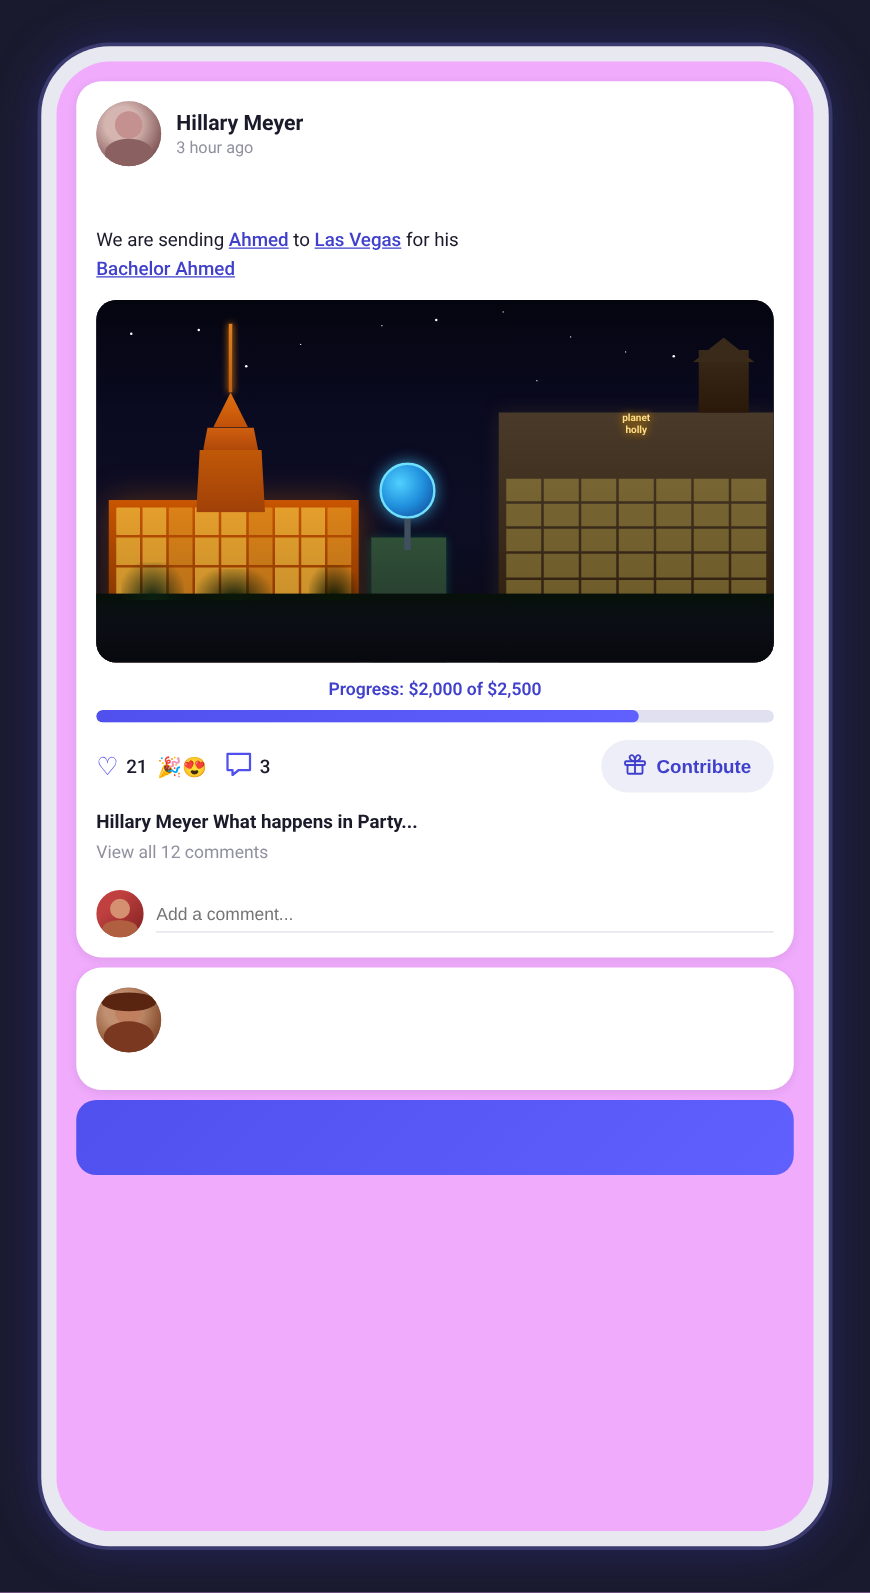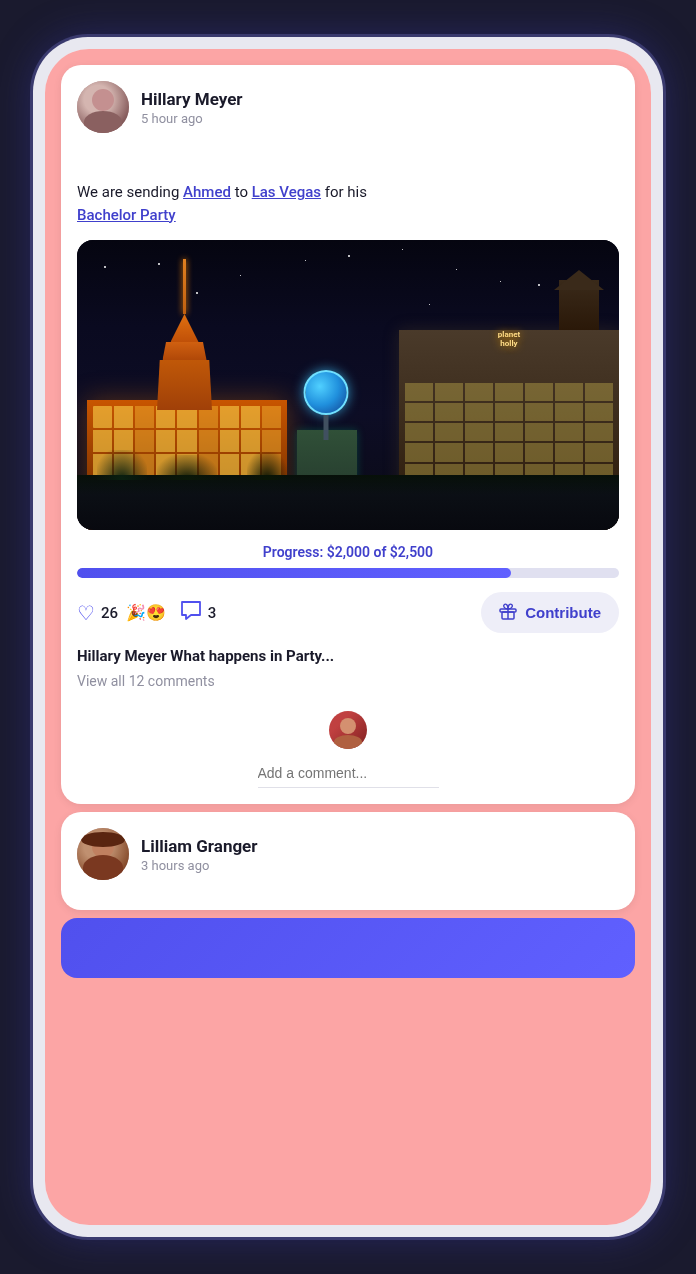--- a/index.html
+++ b/index.html
@@ -34,21 +34,21 @@
       height: 100%;
       background: #f0f0f5;
       border-radius: 44px;
       overflow: hidden;
       display: flex;
       flex-direction: column;
     }
     .content-area {
       flex: 1;
       overflow-y: auto;
-      background: #fca5a5;
+      background: #f0abfc;
       padding: 8px 0;
     }
     .card {
       background: #ffffff;
       margin: 8px 16px;
       border-radius: 20px;
       padding: 16px;
       box-shadow: 0 2px 8px rgba(0,0,0,0.08);
     }
     .post-header {
@@ -215,21 +215,20 @@
     }
     .view-comments {
       font-size: 14px;
       color: #9090a0;
       margin-bottom: 22px;
     }
     .add-comment-row {
       display: flex;
       align-items: center;
       gap: 10px;
-      flex-direction: column;
     }
     .comment-avatar {
       width: 38px;
       height: 38px;
       border-radius: 50%;
       overflow: hidden;
       flex-shrink: 0;
     }
     .comment-avatar-img {
       width: 100%;
@@ -277,26 +276,26 @@
       <div class="content-area">
 
         <div class="card">
 
           <div class="post-header">
             <div class="avatar">
               <div class="avatar-img"></div>
             </div>
             <div class="post-author-info">
               <span class="author-name">Hillary Meyer</span>
-              <span class="post-time">5 hour ago</span>
+              <span class="post-time">3 hour ago</span>
             </div>
           </div>
 
           <div class="post-text">
-            <span>We are sending </span><a class="link">Ahmed</a><span> to </span><a class="link">Las Vegas</a><span> for his</span><br><a class="link">Bachelor Party</a>
+            <span>We are sending </span><a class="link">Ahmed</a><span> to </span><a class="link">Las Vegas</a><span> for his</span><br><a class="link">Bachelor Ahmed</a>
           </div>
 
           <div class="las-vegas-image">
             <div class="vegas-scene">
 
               <div class="stars">
                 <div class="star" style="width:2px;height:2px;top:8%;left:15%"></div>
                 <div class="star" style="width:1px;height:1px;top:12%;left:30%"></div>
                 <div class="star" style="width:2px;height:2px;top:5%;left:50%"></div>
                 <div class="star" style="width:1px;height:1px;top:10%;left:70%"></div>
@@ -446,21 +445,21 @@
             <div class="progress-text">Progress: $2,000 of $2,500</div>
             <div class="progress-bar-bg">
               <div class="progress-bar-fill" style="width:80%;"></div>
             </div>
           </div>
 
           <div class="actions-row">
             <div class="left-actions">
               <div class="action-group">
                 <span class="action-icon">♡</span>
-                <span class="action-count">26</span>
+                <span class="action-count">21</span>
                 <span class="emoji-reactions">🎉😍</span>
               </div>
               <div class="action-group">
                 <span style="font-size:20px;color:#5050ee;">
                   <svg width="22" height="20" viewBox="0 0 22 20" fill="none" xmlns="http://www.w3.org/2000/svg">
                     <path d="M2 2h18v13H11l-5 4v-4H2V2z" stroke="#5050ee" stroke-width="1.8" fill="none" stroke-linejoin="round"></path>
                   </svg>
                 </span>
                 <span class="action-count">3</span>
               </div>
@@ -498,24 +497,20 @@
 
         <div class="second-post">
           <div class="post-header">
             <div class="avatar">
               <div style="width:100%;height:100%;background:radial-gradient(circle at 40% 35%,#c09070 30%,#8a5030 70%,#5a2010 100%);position:relative;">
                 <div style="position:absolute;width:22px;height:22px;border-radius:50%;background:#c08060;top:8px;left:15px;"></div>
                 <div style="position:absolute;width:40px;height:25px;border-radius:50% 50% 0 0;background:#7a3820;bottom:0;left:6px;"></div>
                 <div style="position:absolute;width:44px;height:15px;border-radius:50%;background:#5a2510;top:4px;left:4px;"></div>
               </div>
             </div>
-            <div class="post-author-info">
-              <span class="author-name">Lilliam Granger</span>
-              <span class="post-time">3 hours ago</span>
-            </div>
           </div>
         </div>
 
         <div class="bottom-bar"></div>
 
       </div>
     </div>
   </div>
 </div>
 

